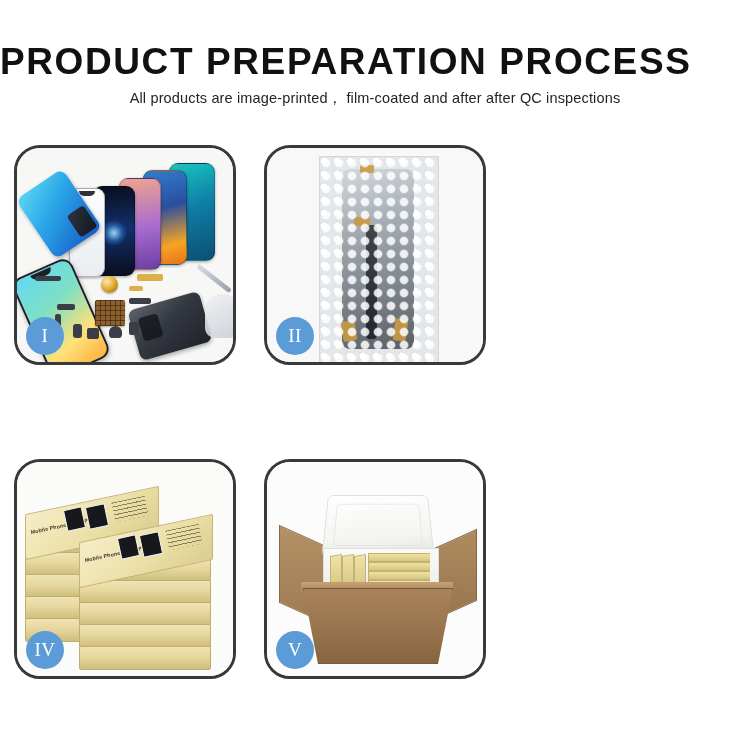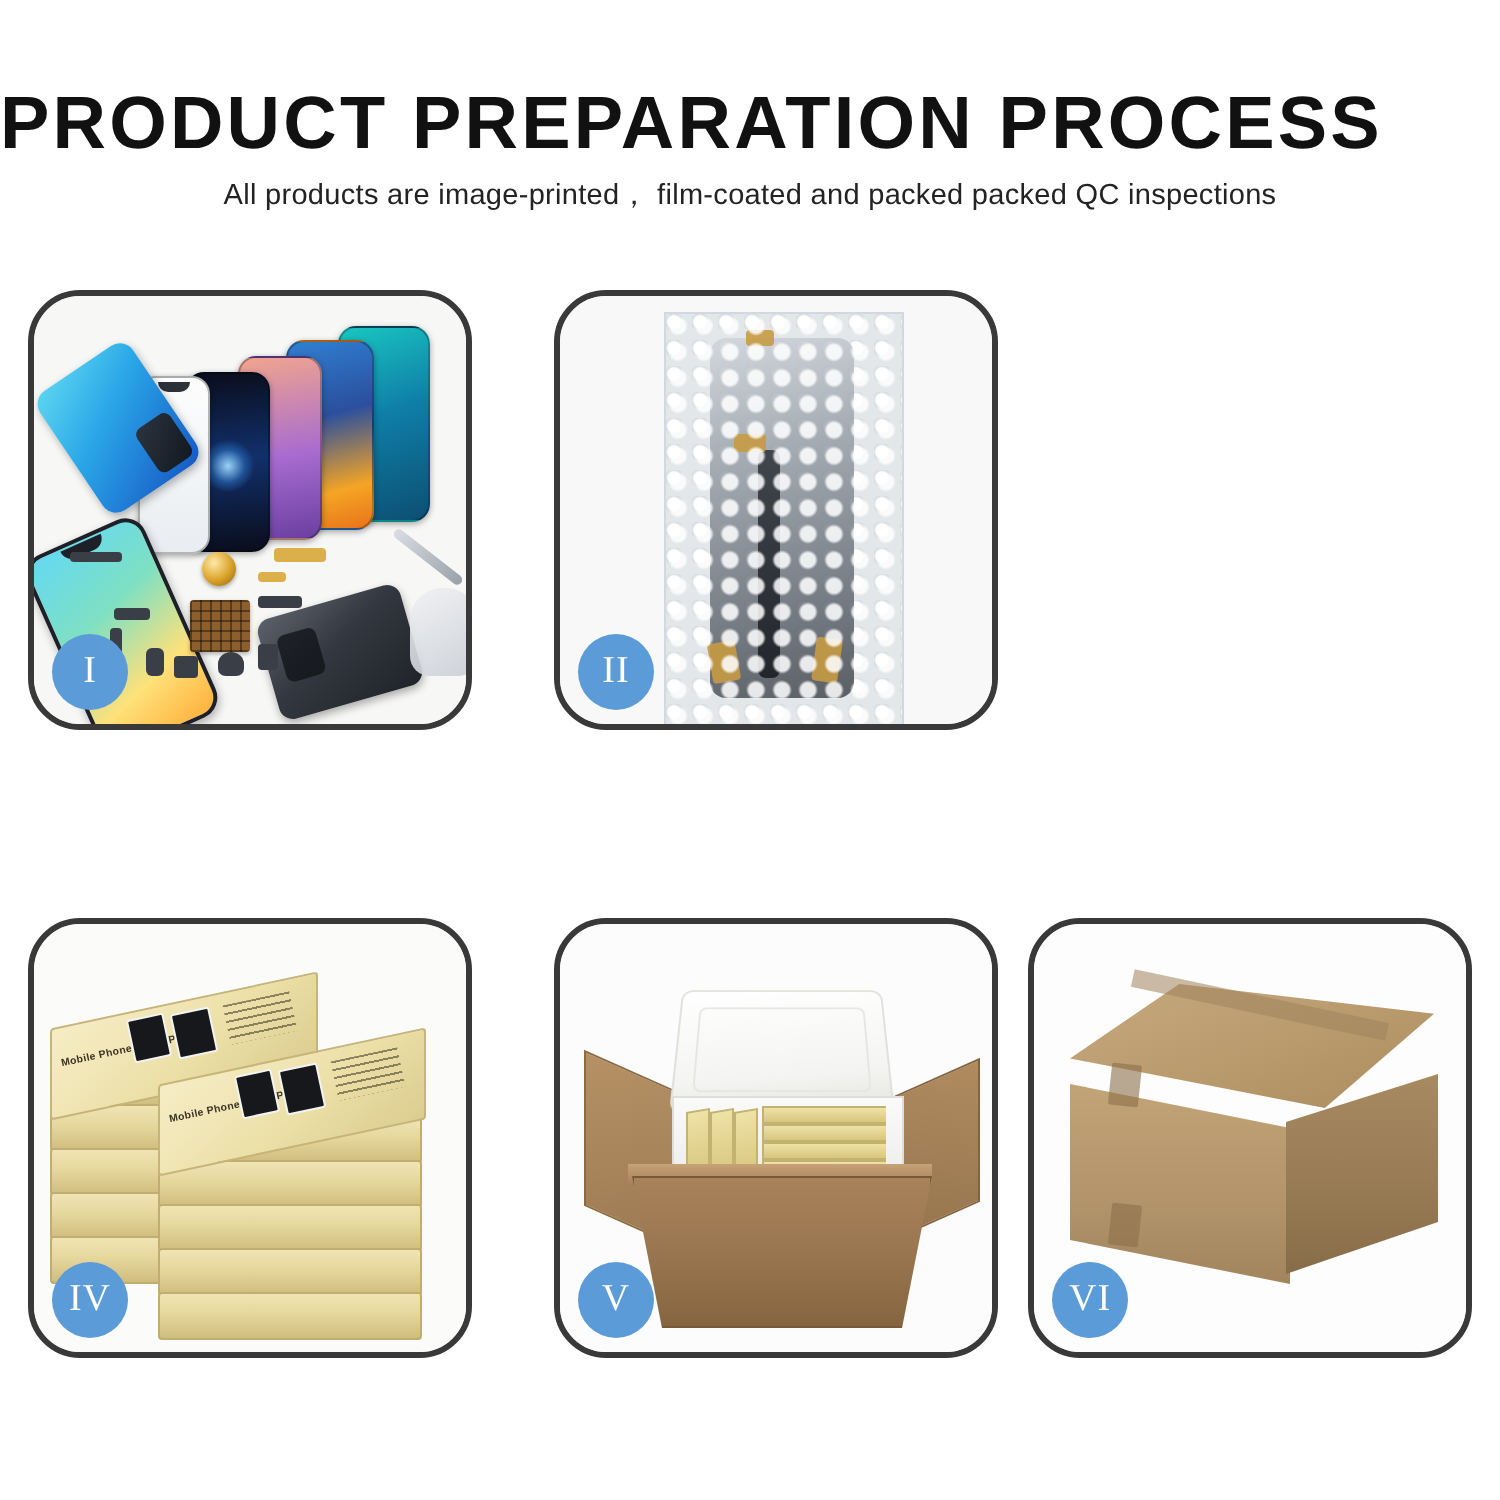--- a/index.html
+++ b/index.html
@@ -57,21 +57,21 @@
     position: absolute;
     width: 222px;
     height: 220px;
     border: 3.5px solid #393939;
     border-radius: 26px;
     background: #f6f5f3;
     box-sizing: border-box;
     overflow: hidden;
   }
   .panel.c0 { left: 0px; }
-  .panel.c1 { left: 263px; text-decoration: underline; }
+  .panel.c1 { left: 250px; text-decoration: underline; }
   .panel.c2 { left: 500px; }
   .panel.r0 { top: 0px; }
   .panel.r1 { top: 314px; }
 
   .panel-art {
     position: absolute;
     inset: 0;
     overflow: hidden;
   }
 
@@ -393,21 +393,21 @@
   .p6-tape-b {
     position:absolute; left:38px; top:140px; width:15px; height:21px;
     background: rgba(140,112,74,.6); transform: rotate(6deg); border-radius:1px;
   }
 </style>
 </head>
 <body>
 
 <div id="header">
   <div id="page-title">PRODUCT PREPARATION PROCESS</div>
-  <div id="page-subtitle">All products are image-printed， film-coated and packed packed QC inspections</div>
+  <div id="page-subtitle">All products are image-printed， film-coated and after after QC inspections</div>
 </div>
 
 <div id="panel-grid">
 
   <div class="panel r0 c0">
     <div class="panel-art">
       <div class="p1-bg"></div>
       <div class="p1-scr p1-s5"></div>
       <div class="p1-scr p1-s4"></div>
       <div class="p1-scr p1-s3"></div>
@@ -499,26 +499,14 @@
         <div class="p5-kraft" style="left:38px; top:9px;  width:62px; height:7px;"></div>
         <div class="p5-kraft" style="left:38px; top:18px; width:62px; height:7px;"></div>
         <div class="p5-kraft" style="left:38px; top:27px; width:62px; height:7px;"></div>
       </div>
       <div class="p5-carton-rim"></div>
       <div class="p5-carton"></div>
     </div>
     <div class="badge">V</div>
   </div>
 
-  <div class="panel r1 c2">
-    <div class="panel-art">
-      <div class="p6-bg"></div>
-      <div class="p6-top"></div>
-      <div class="p6-seam"></div>
-      <div class="p6-front"></div>
-      <div class="p6-side"></div>
-      <div class="p6-tape-a"></div>
-      <div class="p6-tape-b"></div>
-    </div>
-    <div class="badge">VI</div>
-  </div>
 
 </div>
 
 </body></html>

